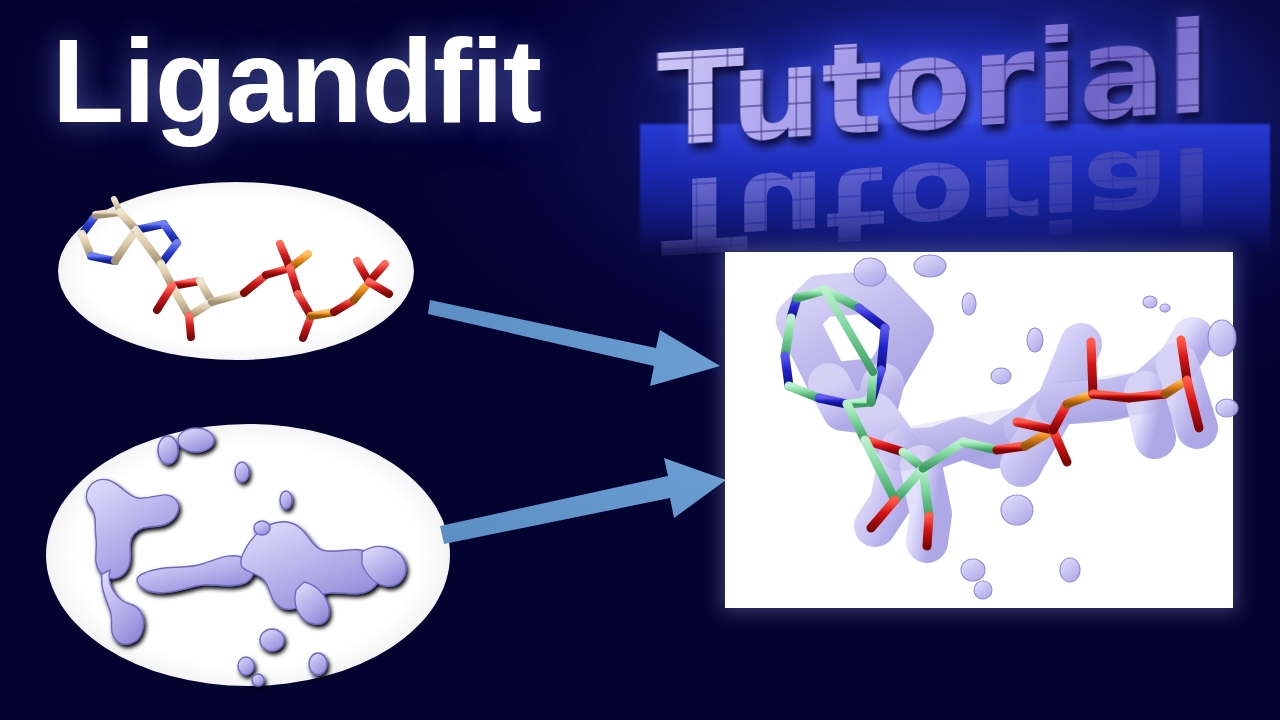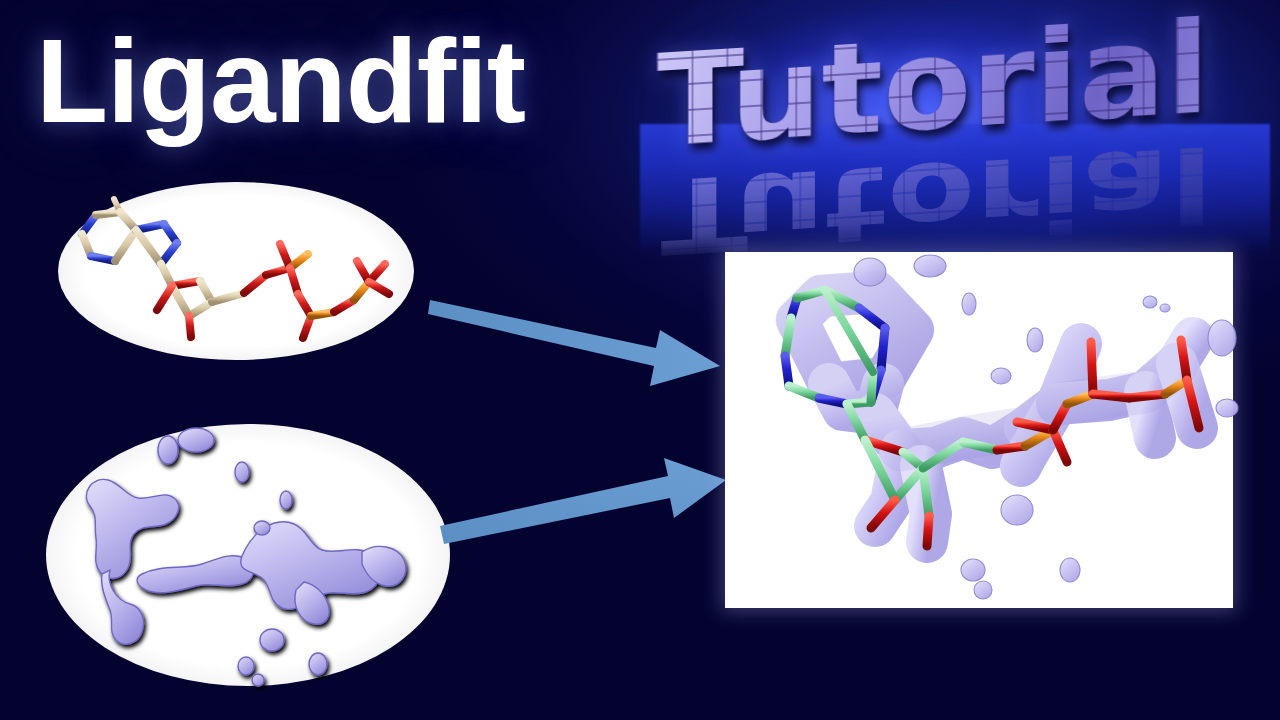--- a/index.html
+++ b/index.html
@@ -11,21 +11,21 @@
     width:1280px;height:720px;
     overflow:hidden;
     background:
       radial-gradient(ellipse 560px 300px at 960px 120px, #2a3fd8 0%, #1d2aa8 22%, #121a74 42%, #0a0c4a 62%, #05043a 80%, #040330 100%),
       radial-gradient(ellipse 900px 700px at 250px 300px, #0b0a4a 0%, #070642 45%, #040331 100%),
       linear-gradient(160deg, #0a0950 0%, #050436 45%, #030226 100%);
   }
 
   
   #title{
-    position:absolute; left:36px; top:22px;
+    position:absolute; left:52px; top:22px;
     font-size:118px; line-height:1;
     font-weight:bold;
     color:#ffffff;
     letter-spacing:-1px;
     text-shadow:0 0 26px rgba(150,170,255,.40), 0 0 60px rgba(90,110,230,.25);
     white-space:nowrap;
     user-select:none;
   }
 
   

